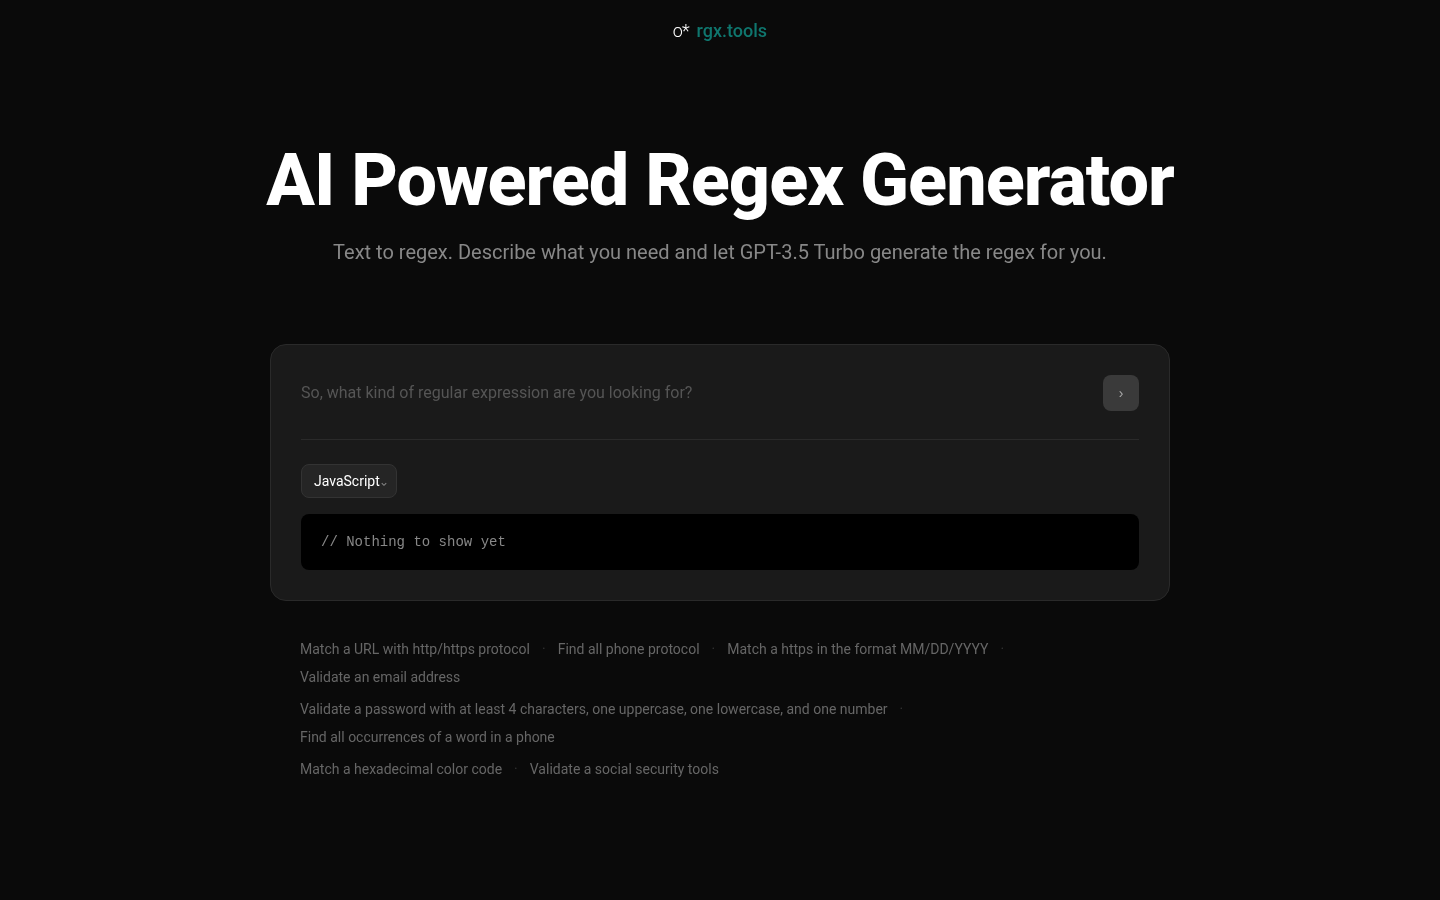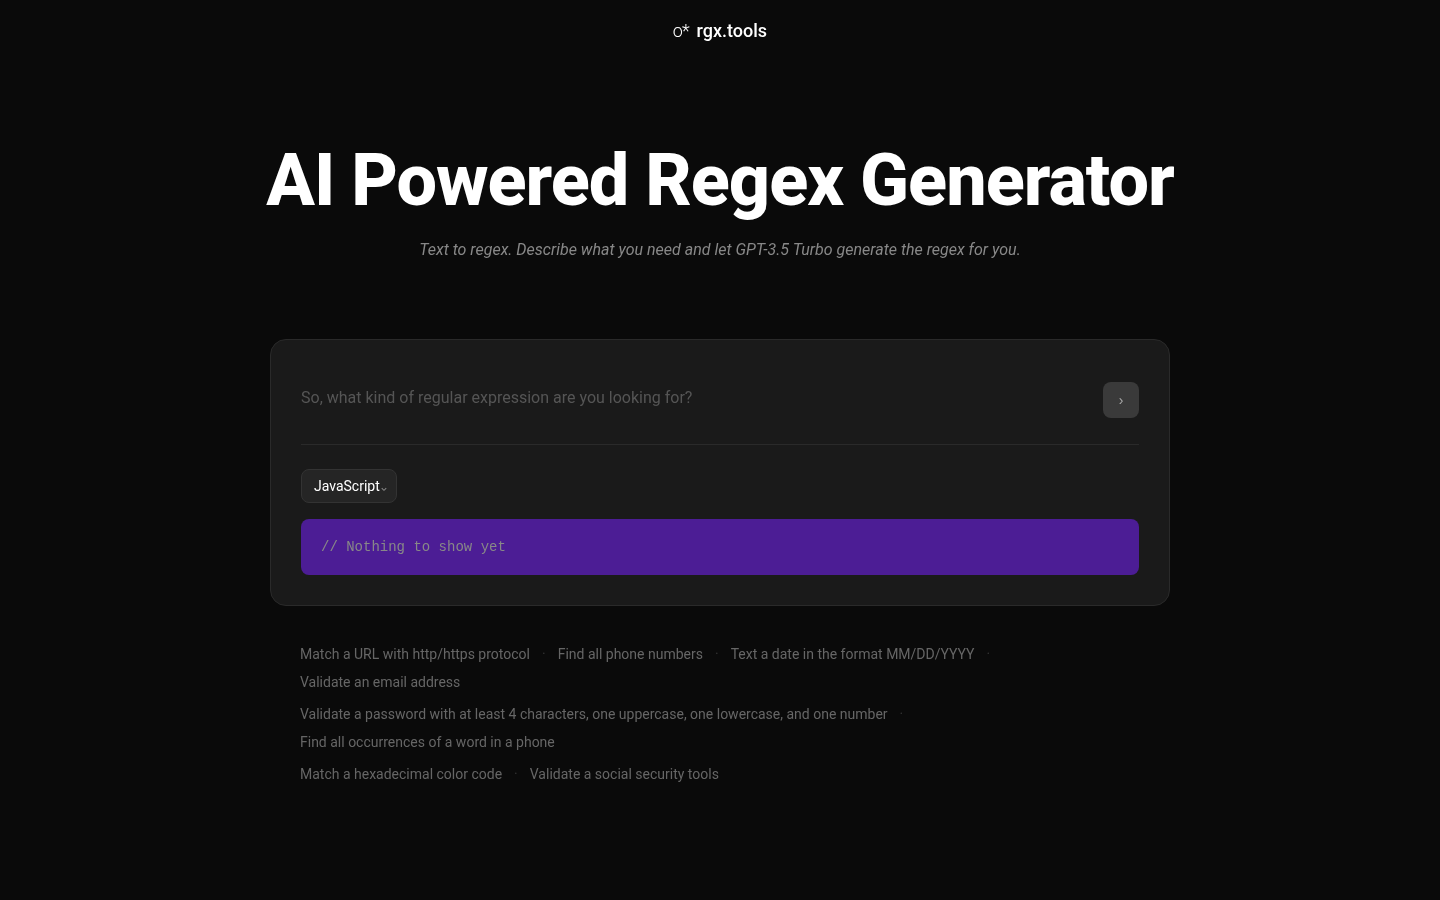--- a/index.html
+++ b/index.html
@@ -29,62 +29,60 @@
     .logo-icon {
       font-size: 18px;
       color: #ffffff;
       letter-spacing: -1px;
       font-weight: 300;
     }
 
     .logo-text {
       font-size: 18px;
       font-weight: 500;
-      color: #ffffff;
+      color: #0f766e;
     }
 
     
     .hero {
       text-align: center;
       padding: 80px 33px 40px;
     }
 
     .hero-title {
       font-size: 72px;
       font-weight: 800;
       color: #ffffff;
       letter-spacing: -1px;
       margin-bottom: 20px;
       line-height: 1.1;
     }
 
     .hero-subtitle {
-      font-size: 16px;
+      font-size: 20px;
       color: #888888;
       font-weight: 400;
-      font-style: italic;
     }
 
     
     .main-card {
       max-width: 900px;
       margin: 40px auto;
       background-color: #1a1a1a;
       border-radius: 16px;
       border: 1px solid #2a2a2a;
       padding: 30px;
     }
 
     
     .input-row {
       display: flex;
-      align-items: center;
+      align-items: flex-start;
       gap: 27px;
       margin-bottom: 24px;
-      margin-top: 10px;
     }
 
     .prompt-input {
       flex: 1;
       background: transparent;
       border: none;
       outline: none;
       font-size: 16px;
       color: #666666;
       resize: none;
@@ -155,21 +153,21 @@
       right: 8px;
       top: 50%;
       transform: translateY(-50%) rotate(180deg);
       color: #888888;
       font-size: 12px;
       pointer-events: none;
     }
 
     
     .code-area {
-      background-color: #4c1d95;
+      background-color: #000000;
       border-radius: 8px;
       padding: 20px;
       font-family: 'Courier New', Courier, monospace;
       font-size: 14px;
       color: #888888;
     }
 
     
     .suggestions {
       max-width: 900px;
@@ -238,23 +236,23 @@
 
   <div class="code-area">
     <span>// Nothing to show yet</span>
   </div>
 </div>
 
 <div class="suggestions">
   <div class="suggestions-row">
     <span class="suggestion-chip">Match a URL with http/https protocol</span>
     <span class="suggestion-separator">·</span>
-    <span class="suggestion-chip">Find all phone numbers</span>
-    <span class="suggestion-separator">·</span>
-    <span class="suggestion-chip">Text a date in the format MM/DD/YYYY</span>
+    <span class="suggestion-chip">Find all phone protocol</span>
+    <span class="suggestion-separator">·</span>
+    <span class="suggestion-chip">Match a https in the format MM/DD/YYYY</span>
     <span class="suggestion-separator">·</span>
     <span class="suggestion-chip">Validate an email address</span>
   </div>
   <div class="suggestions-row">
     <span class="suggestion-chip">Validate a password with at least 4 characters, one uppercase, one lowercase, and one number</span>
     <span class="suggestion-separator">·</span>
     <span class="suggestion-chip">Find all occurrences of a word in a phone</span>
   </div>
   <div class="suggestions-row">
     <span class="suggestion-chip">Match a hexadecimal color code</span>

